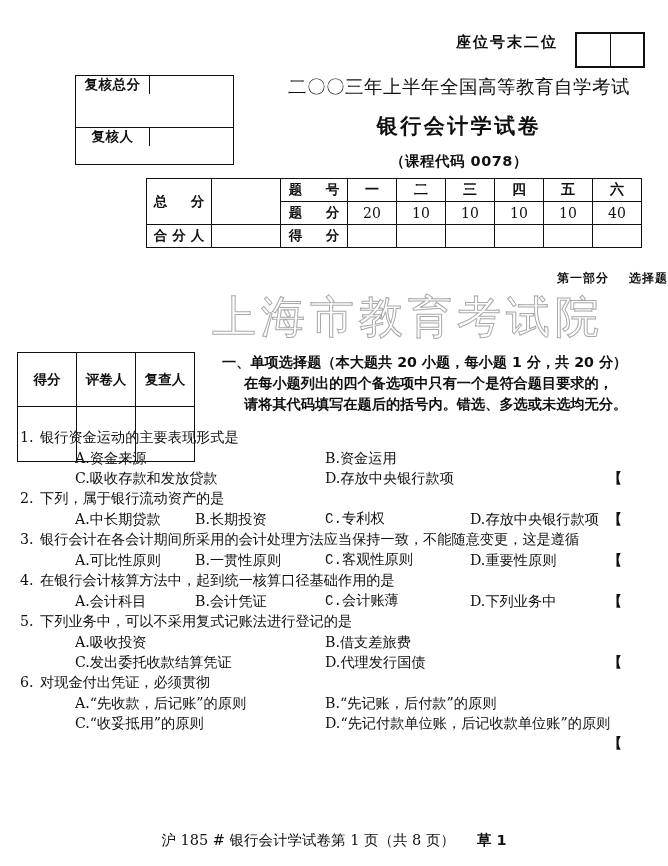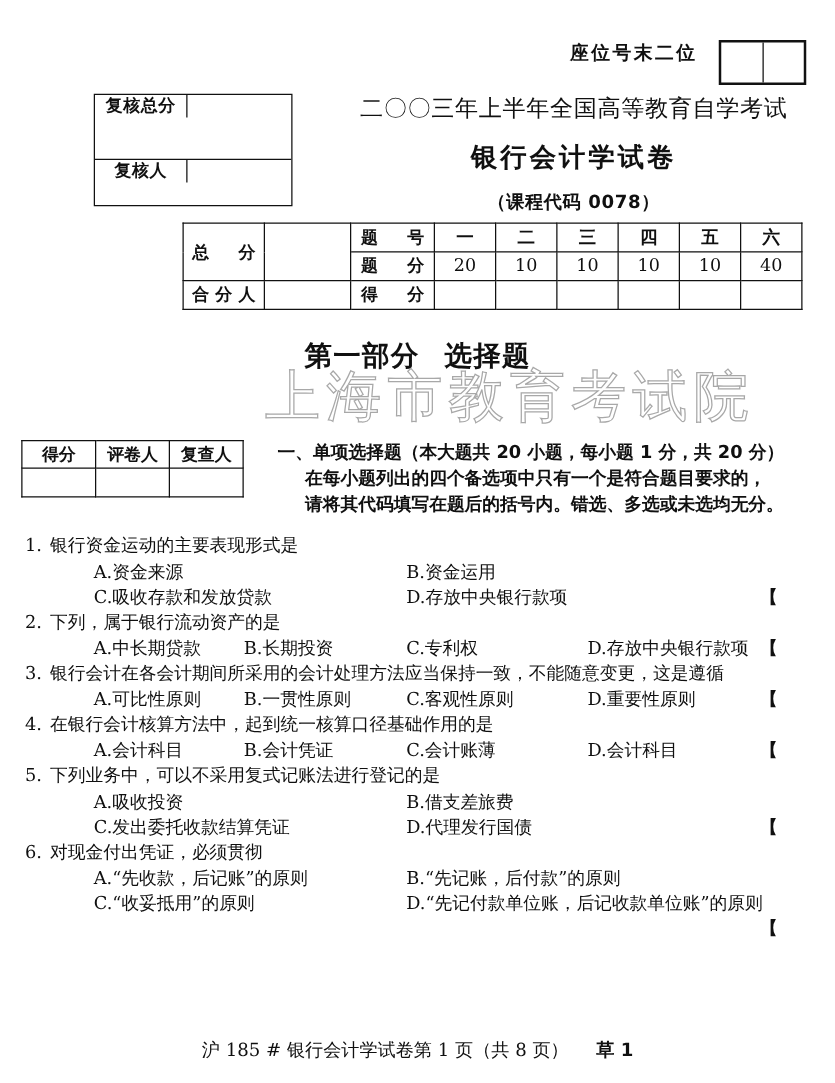--- a/index.html
+++ b/index.html
@@ -157,22 +157,22 @@
     width: 48px;
     font-size: 14px;
   }
 
   
   .part-heading {
     position: absolute;
     left: 0;
     top: 270px;
     width: 668px;
-    text-align: center;
-    font-size: 22px;
+    text-align: right;
+    font-size: 12px;
     font-weight: bold;
     letter-spacing: 1px;
     font-family: "DejaVu Sans", "Liberation Sans", sans-serif;
   }
   .part-heading .gap { display: inline-block; width: 20px; }
 
   
   .watermark {
     position: absolute;
     left: 212px;
@@ -193,21 +193,21 @@
     left: 17px;
     top: 352px;
     border-collapse: collapse;
     font-family: "DejaVu Sans", "Liberation Sans", sans-serif;
   }
   .grader-box td {
     border: 1.4px solid #111;
     text-align: center;
     vertical-align: middle;
     font-size: 13.5px;
-    padding: 0 5px;
+    padding: 16px 5px;
     height: 21px;
     font-weight: bold;
   }
   .grader-box td.hcell { width: 48px; }
   .grader-box tr.empty td { height: 22px; }
 
   
   .instructions {
     position: absolute;
     left: 222px;
@@ -253,21 +253,21 @@
     left: 588px;
     letter-spacing: 22px;
     font-weight: bold;
     font-family: "DejaVu Sans", "Liberation Sans", sans-serif;
     font-size: 14px;
   }
 
   
   .c1 { left: 55px; }
   .c2 { left: 175px; }
-  .c3 { left: 305px; }
+  .c3 { left: 305px; font-family: Liberation Mono, monospace; }
   .c4 { left: 450px; }
   .half1 { left: 55px; }
   .half2 { left: 305px; }
 
   
   .footer {
     position: absolute;
     left: 0;
     bottom: 16px;
     width: 668px;
@@ -419,21 +419,21 @@
     </div>
 
     <div class="q">
       <div class="q-stem">
         <span class="q-num">4.</span><span>在银行会计核算方法中，起到统一核算口径基础作用的是</span>
       </div>
       <div class="opt-line">
         <span class="opt c1">A.会计科目</span>
         <span class="opt c2">B.会计凭证</span>
         <span class="opt c3">C.会计账薄</span>
-        <span class="opt c4">D.会计科目</span>
+        <span class="opt c4">D.下列业务中</span>
         <span class="bracket">【　】</span>
       </div>
     </div>
 
     <div class="q">
       <div class="q-stem">
         <span class="q-num">5.</span><span>下列业务中，可以不采用复式记账法进行登记的是</span>
       </div>
       <div class="opt-line">
         <span class="opt half1">A.吸收投资</span>

